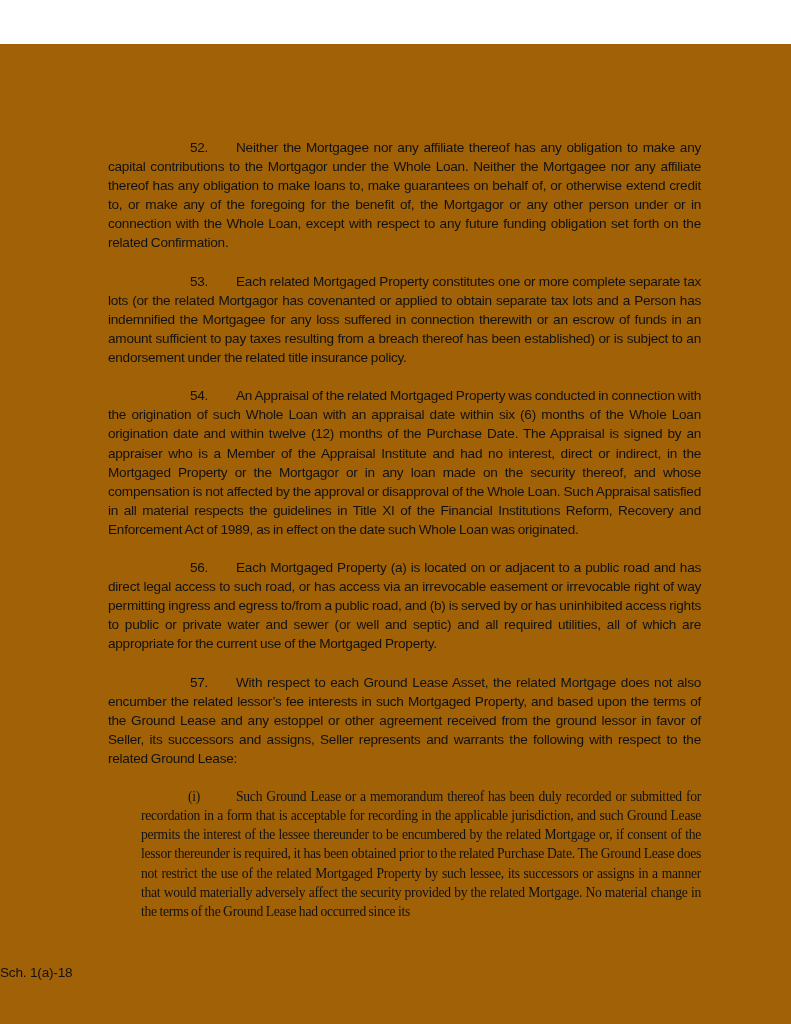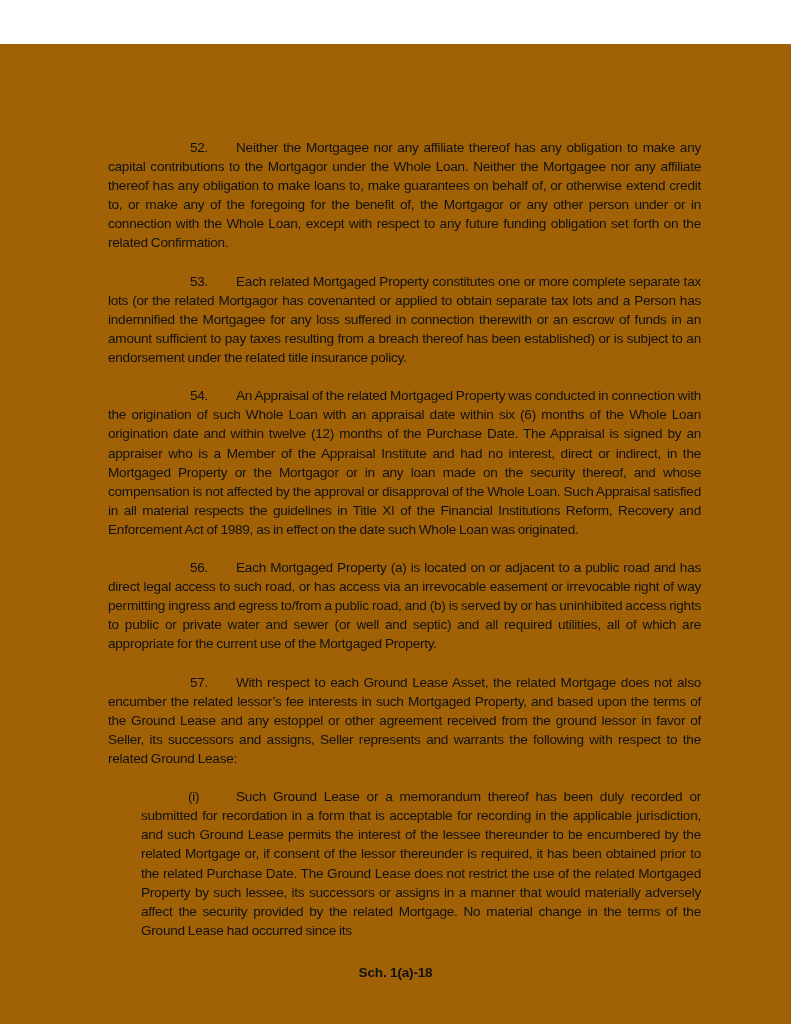--- a/index.html
+++ b/index.html
@@ -41,35 +41,35 @@
     }
     .para .num {
       display: inline-block;
       width: 46px;
       text-indent: 0;
     }
     .sub-para {
       margin: 0 0 0 33px;
       text-align: justify;
       text-indent: 47px;
+      font-family: Liberation Serif, serif;
     }
     .sub-para .num {
       display: inline-block;
       width: 48px;
       text-indent: 0;
     }
     .footer {
       position: absolute;
       left: 0;
       width: 791px;
       top: 921px;
-      text-align: center;
+      text-align: left;
       font-size: 13.6px;
       letter-spacing: -0.2px;
-      font-weight: bold;
     }
   </style>
 </head>
 <body>
 
 <div class="page">
   <div class="body-text">
 
     <p class="para"><span class="num">52.</span><span>Neither the Mortgagee nor any affiliate thereof has any obligation to make any capital contributions to the Mortgagor under the Whole Loan.  Neither the Mortgagee nor any affiliate thereof has any obligation to make loans to, make guarantees on behalf of, or otherwise extend credit to, or make any of the foregoing for the benefit of, the Mortgagor or any other person under or in connection with the Whole Loan, except with respect to any future funding obligation set forth on the related Confirmation.</span></p>
 

